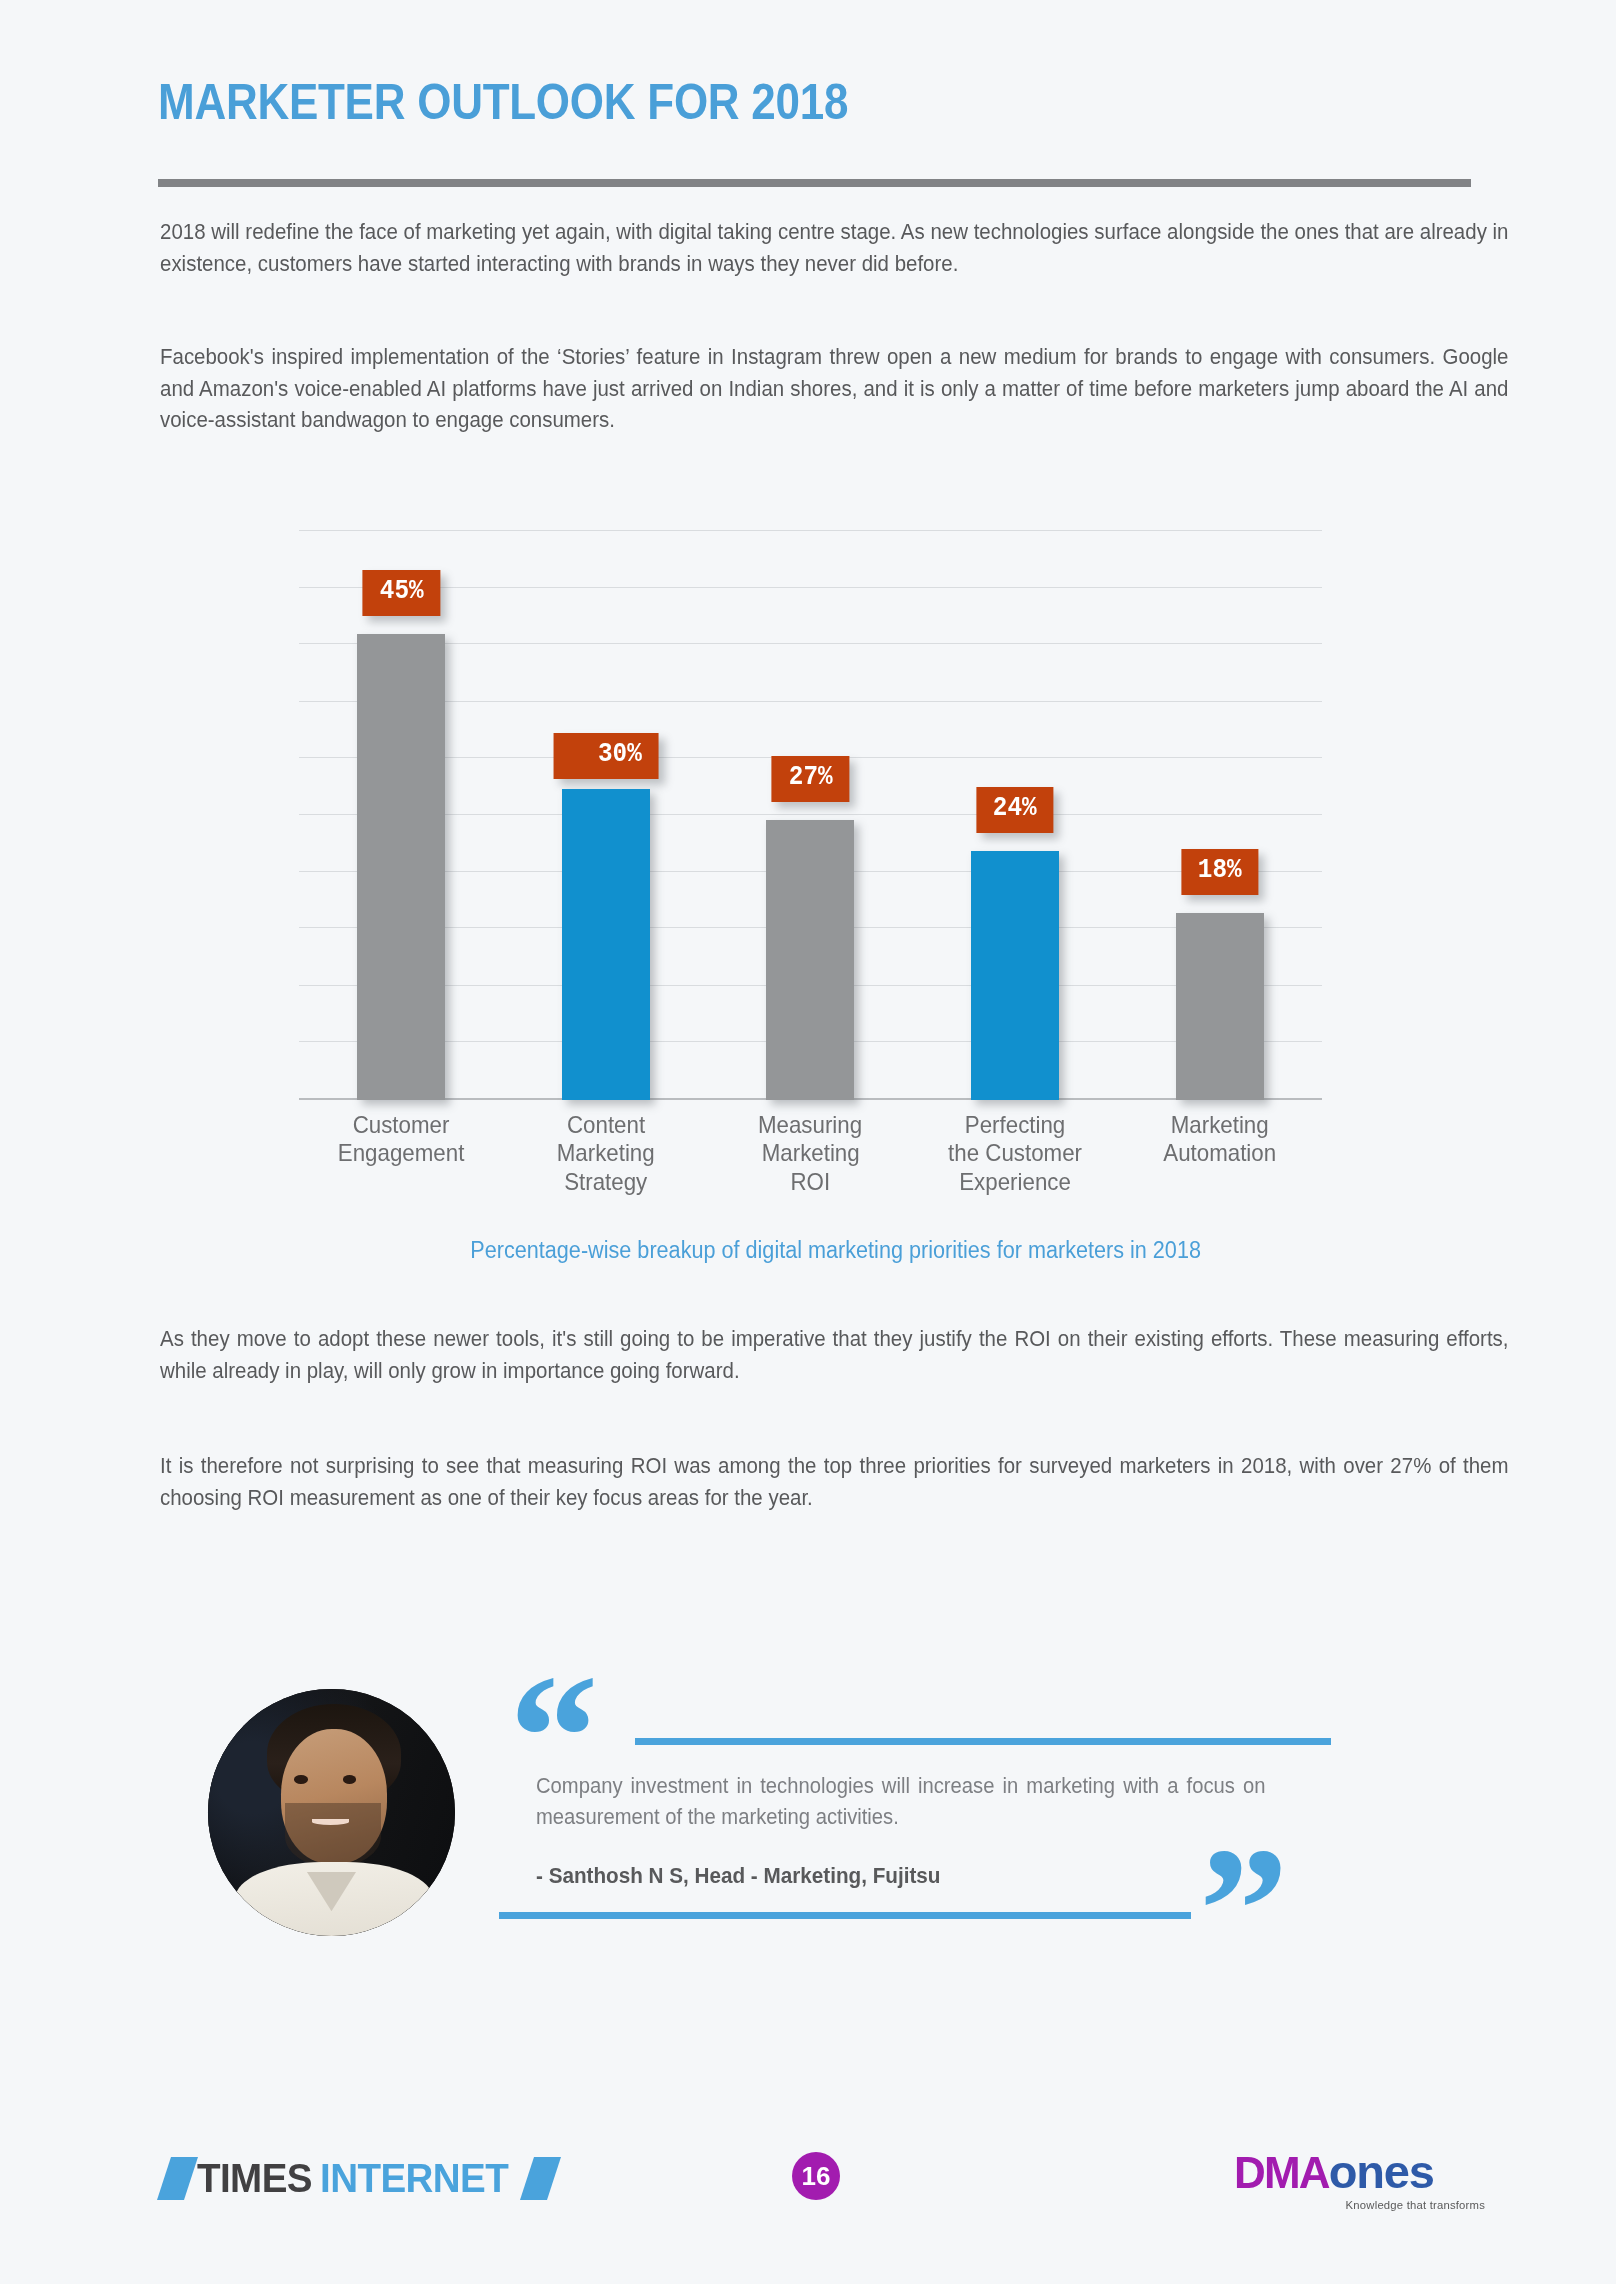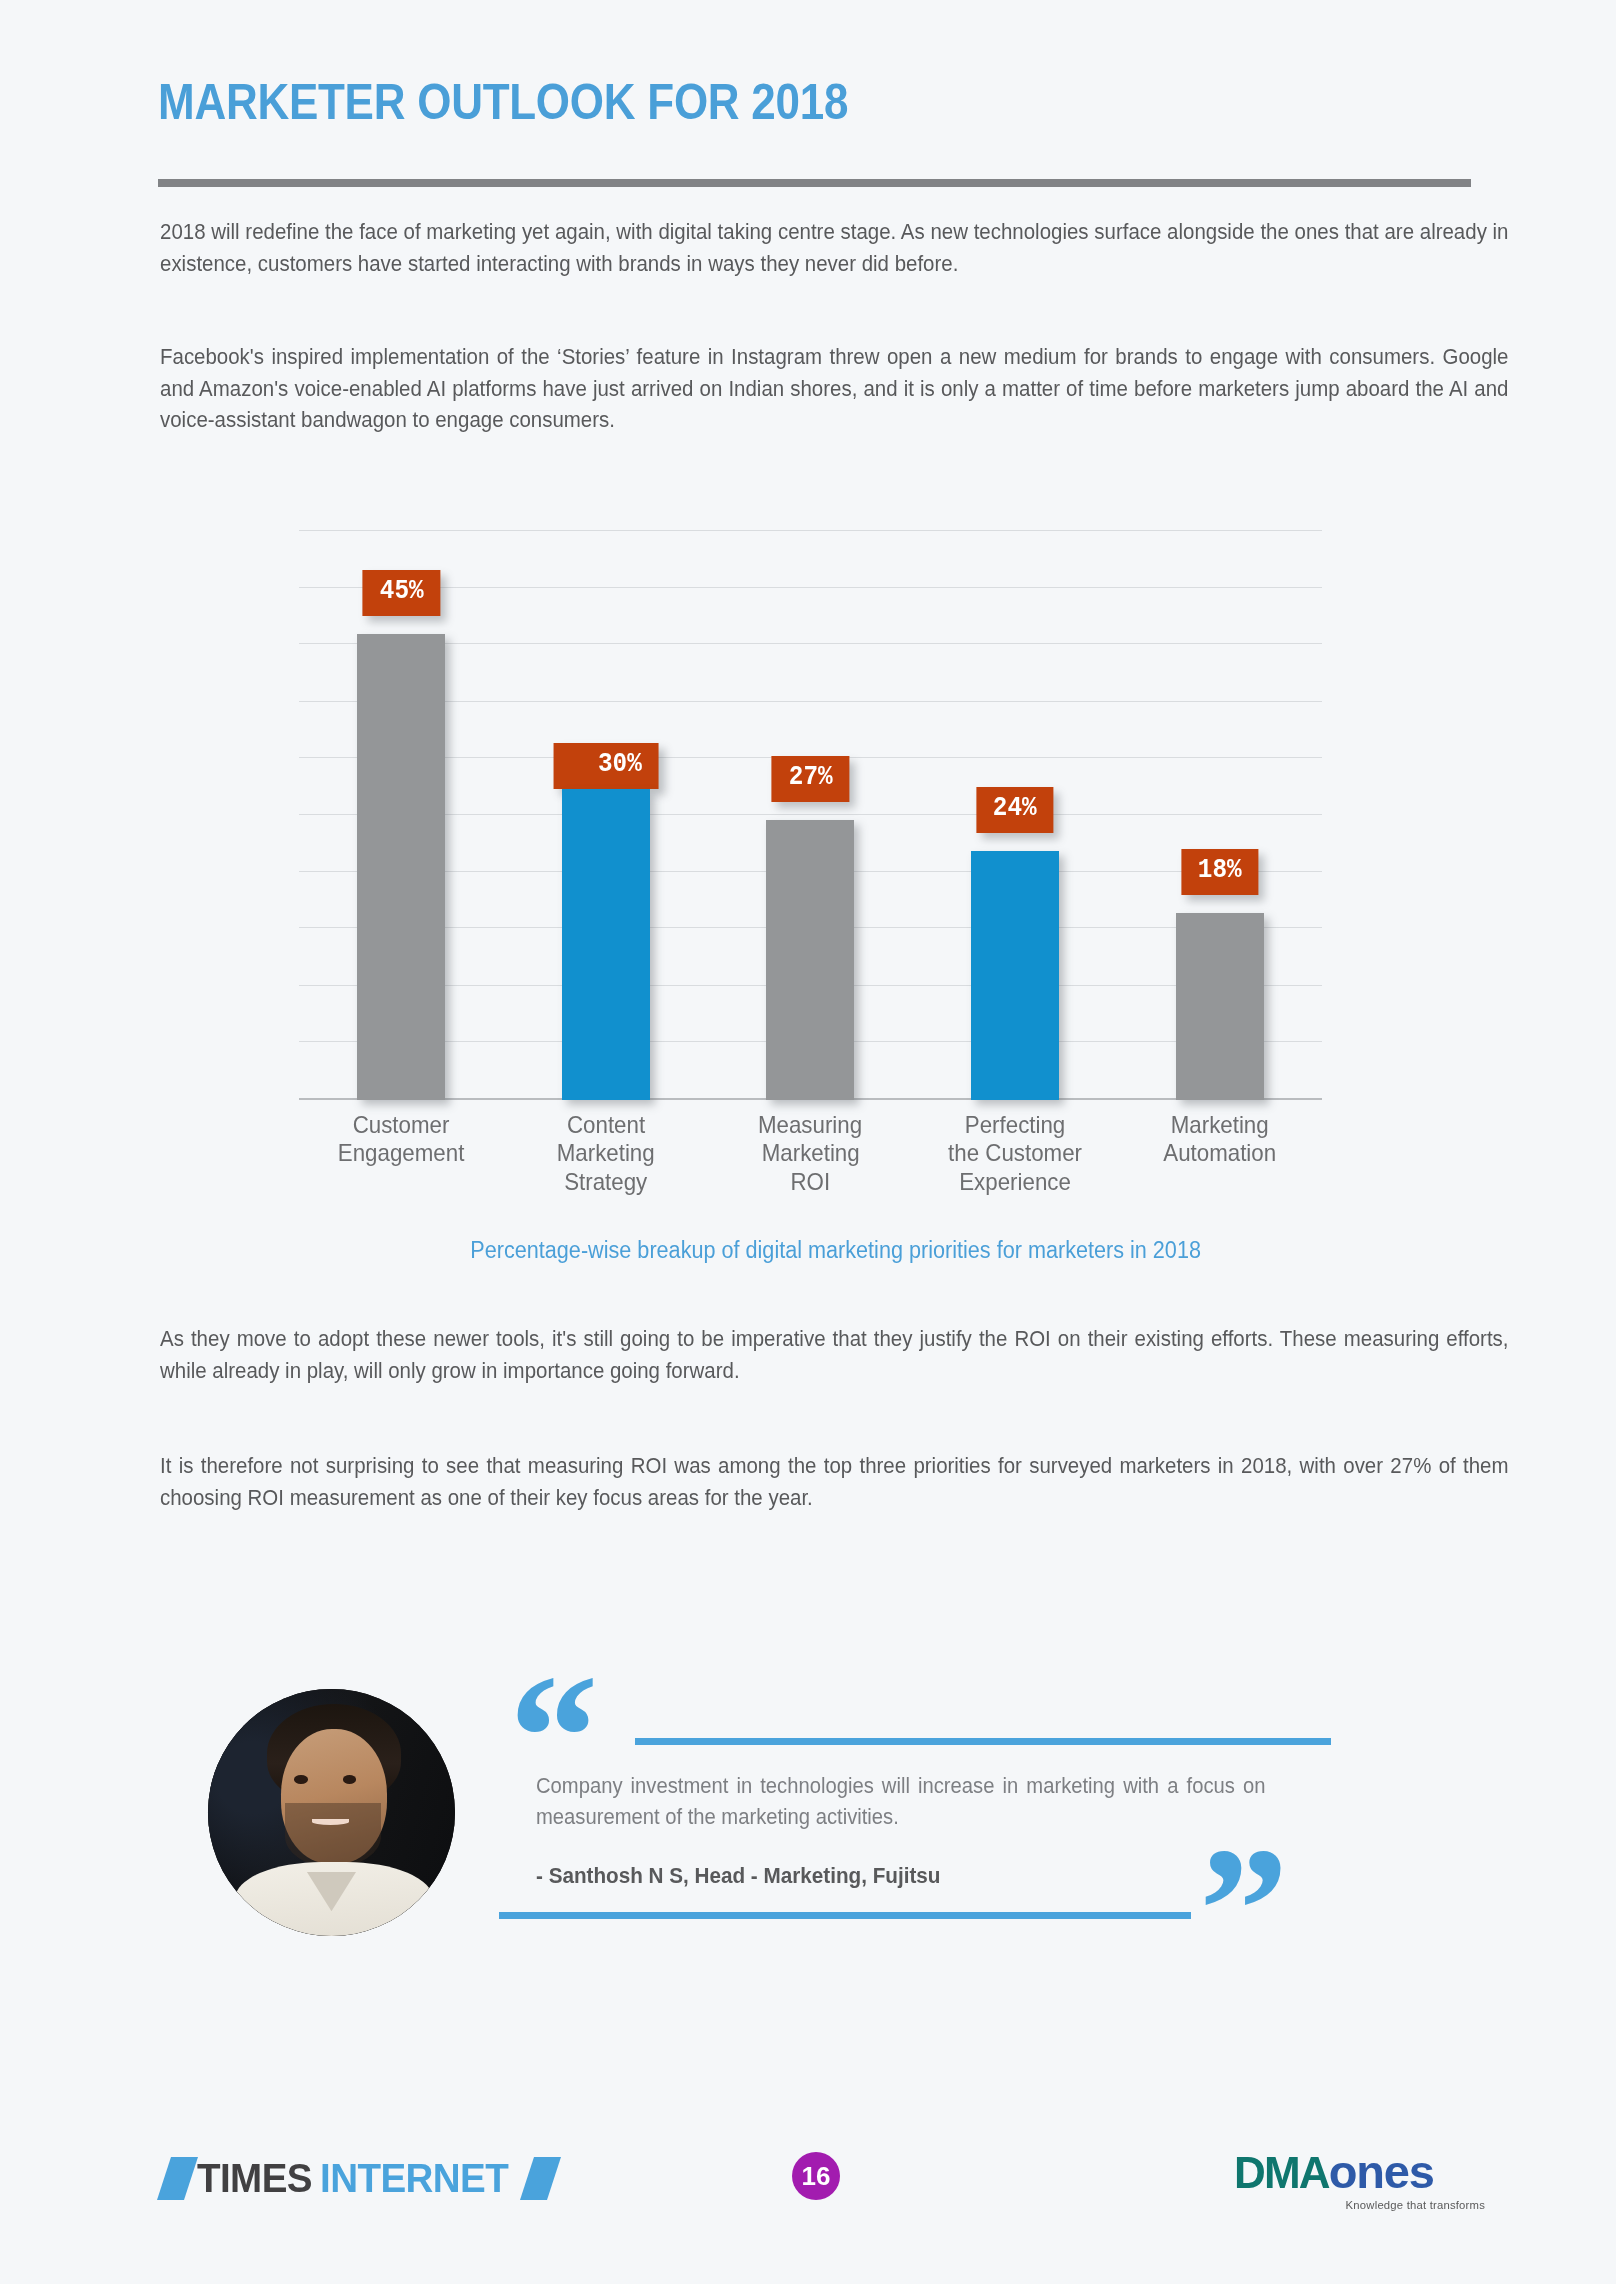--- a/index.html
+++ b/index.html
@@ -318,21 +318,21 @@
     line-height: 1;
   }
 
   .dma-logo {
     position: absolute;
     left: 1206px;
     top: 18px;
     width: 251px;
   }
   .dma-row { display: flex; align-items: baseline; line-height: 1; }
-  .dma-dma  { font-size: 44px; font-weight: bold; color: #0f766e; letter-spacing: -1.8px; }
+  .dma-dma  { font-size: 44px; font-weight: bold; color: #a21caf; letter-spacing: -1.8px; }
   .dma-asia { font-size: 47px; font-weight: bold; color: #2e5aa8; letter-spacing: -1.2px; }
   .dma-tag  {
     margin-top: 3.6px;
     text-align: right;
     font-size: 11.3px;
     color: #5a5a5a;
     letter-spacing: 0.2px;
   }
 </style>
 </head>
@@ -360,21 +360,21 @@
         <div class="gridline" style="top: 511px;"></div>
         <div class="gridline" style="top: 568px;"></div>
       </div>
     <div class="axis-line"></div>
     <div class="bars" id="bars">
         <div class="bar-slot">
           <div class="value-badge" style="bottom: 484px;"><span>45%</span></div>
           <div class="bar gray" style="height: 466px;"></div>
         </div>
         <div class="bar-slot">
-          <div class="value-badge" style="bottom: 311px; padding-left: 42px;"><span>30%</span></div>
+          <div class="value-badge" style="bottom: 321px; padding-left: 42px;"><span>30%</span></div>
           <div class="bar blue" style="height: 311px;"></div>
         </div>
         <div class="bar-slot">
           <div class="value-badge" style="bottom: 298px;"><span>27%</span></div>
           <div class="bar gray" style="height: 280px;"></div>
         </div>
         <div class="bar-slot">
           <div class="value-badge" style="bottom: 267px;"><span>24%</span></div>
           <div class="bar blue" style="height: 249px;"></div>
         </div>

